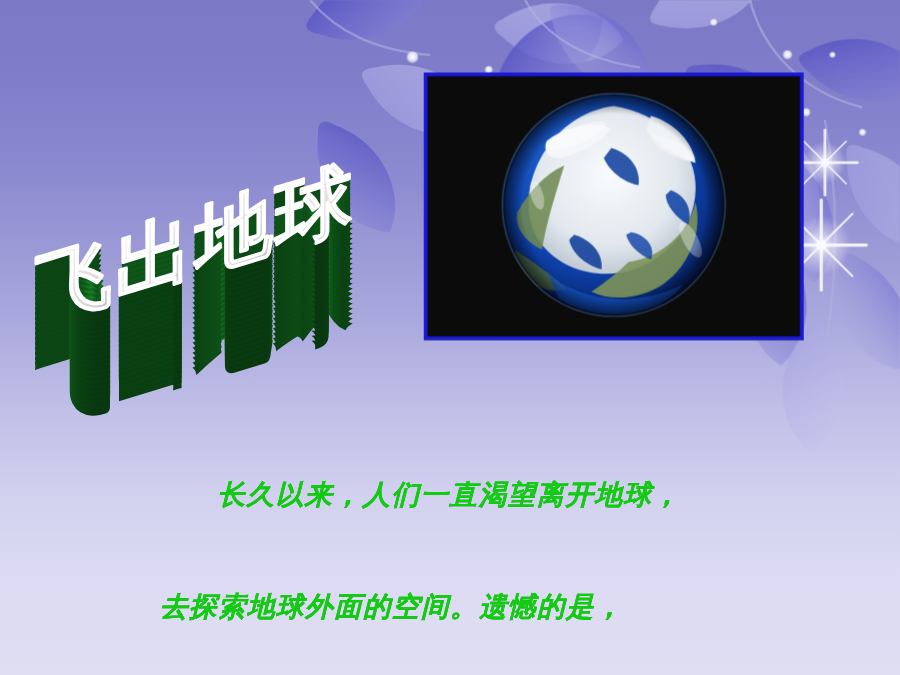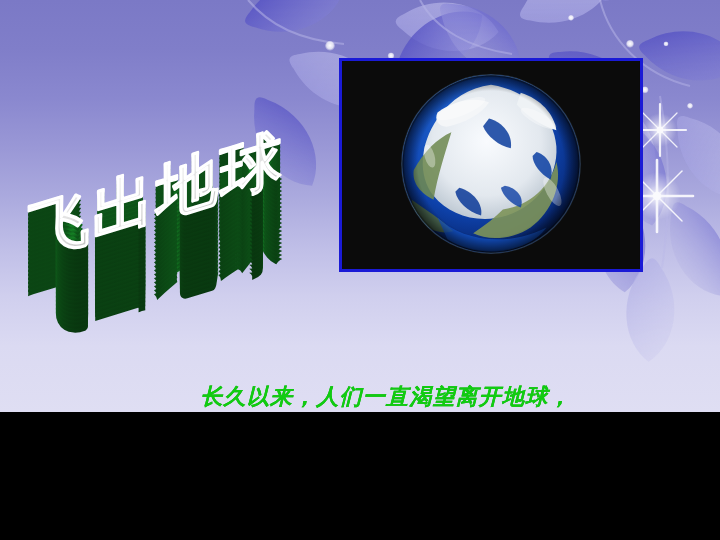--- a/index.html
+++ b/index.html
@@ -4,34 +4,33 @@
 <title>飞出地球</title>
 <style>
   html, body {
     margin: 0;
     padding: 0;
     background: #000;
   }
   #slide {
     position: relative;
     width: 720px;
-    height: 412px;
+    height: 540px;
     overflow: hidden;
     font-family: "Liberation Sans", "DejaVu Sans", sans-serif;
     background: linear-gradient(180deg,
         #7b79c6 0%,
         #807ec9 12%,
         #8a88cf 24%,
         #9a98d6 36%,
         #abaade 48%,
         #bfbee7 60%,
         #d0cfee 72%,
         #dbdaf2 84%,
         #dfdef3 100%);
-    text-align: center;
   }
 
   
   #bg-art {
     position: absolute;
     inset: 0;
     pointer-events: none;
   }
   #bg-art svg { display: block; width: 720px; height: 540px; }
 
@@ -382,17 +381,18 @@
         <g fill="url(#faceG)" stroke="#ffffff" stroke-width="1.2" stroke-linejoin="round">
           <use href="#glyphRow"></use>
         </g>
       </g>
     </svg>
 
   </div>
 
   <div id="body-text">
     <span class="ln first">长久以来，人们一直渴望离开地球，</span>
+    <span class="ln">去探索地球外面的空间。遗憾的是，</span>
     
     
   </div>
 
 </div>
 
 </body></html>

